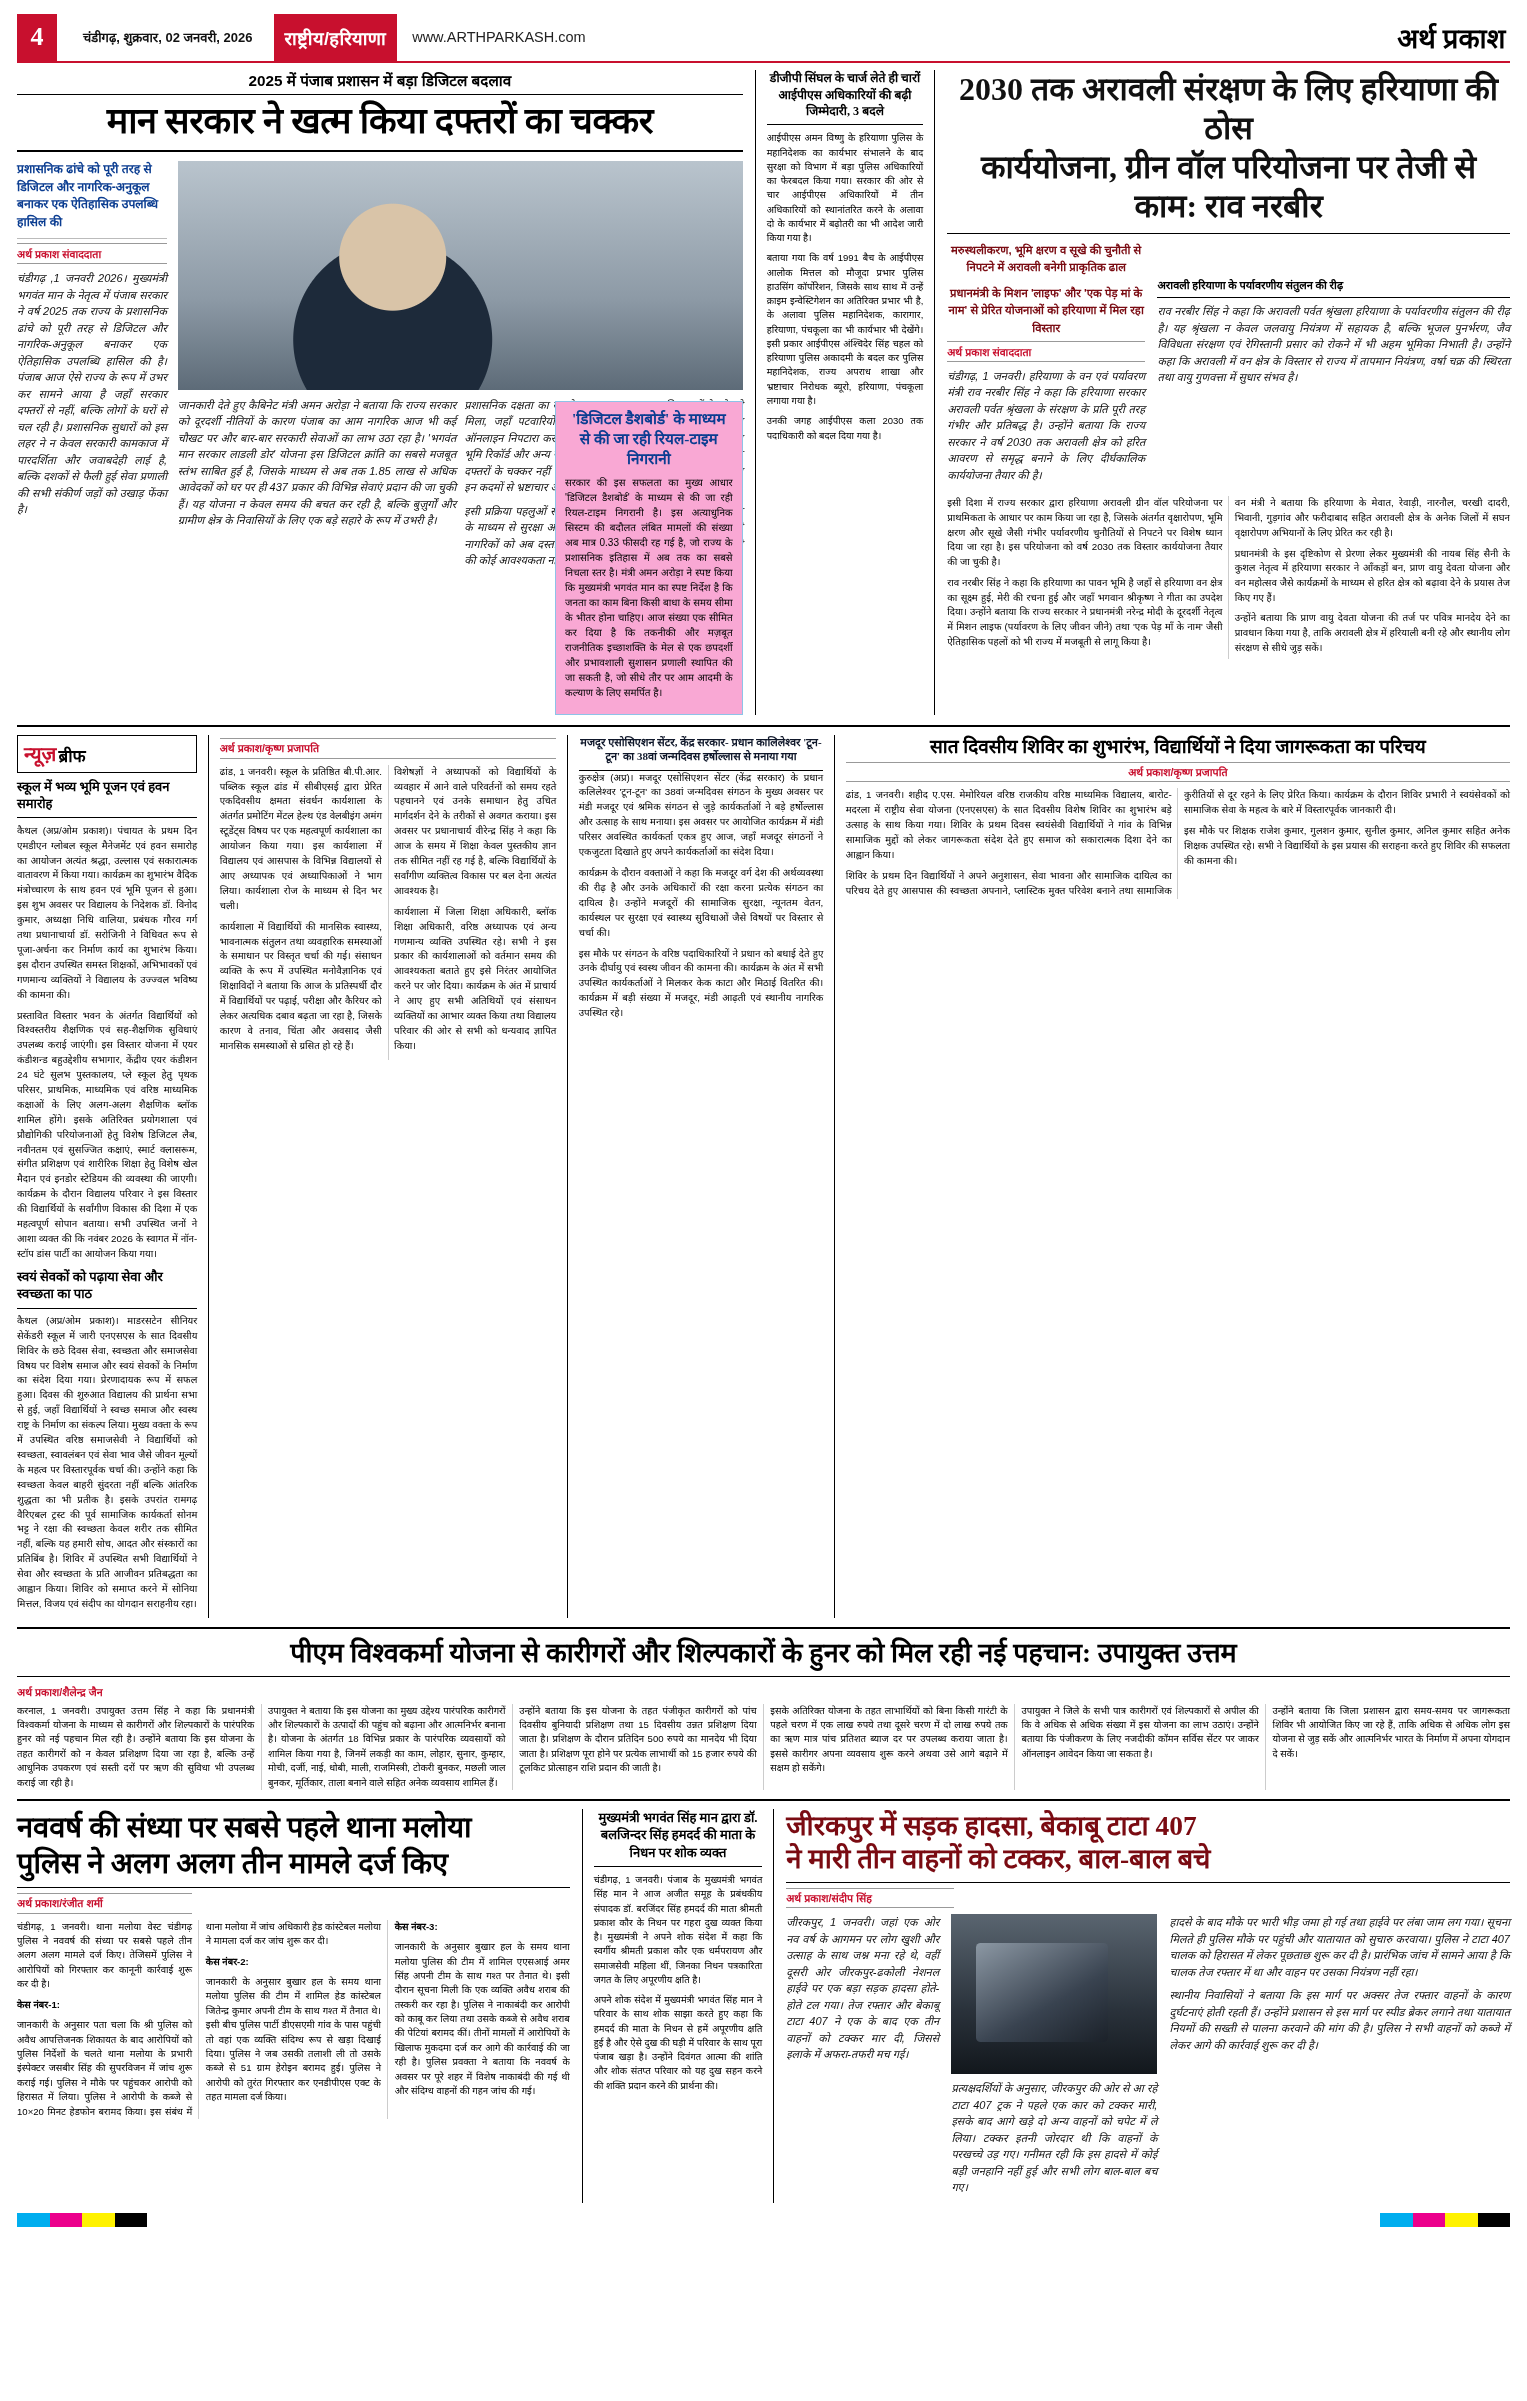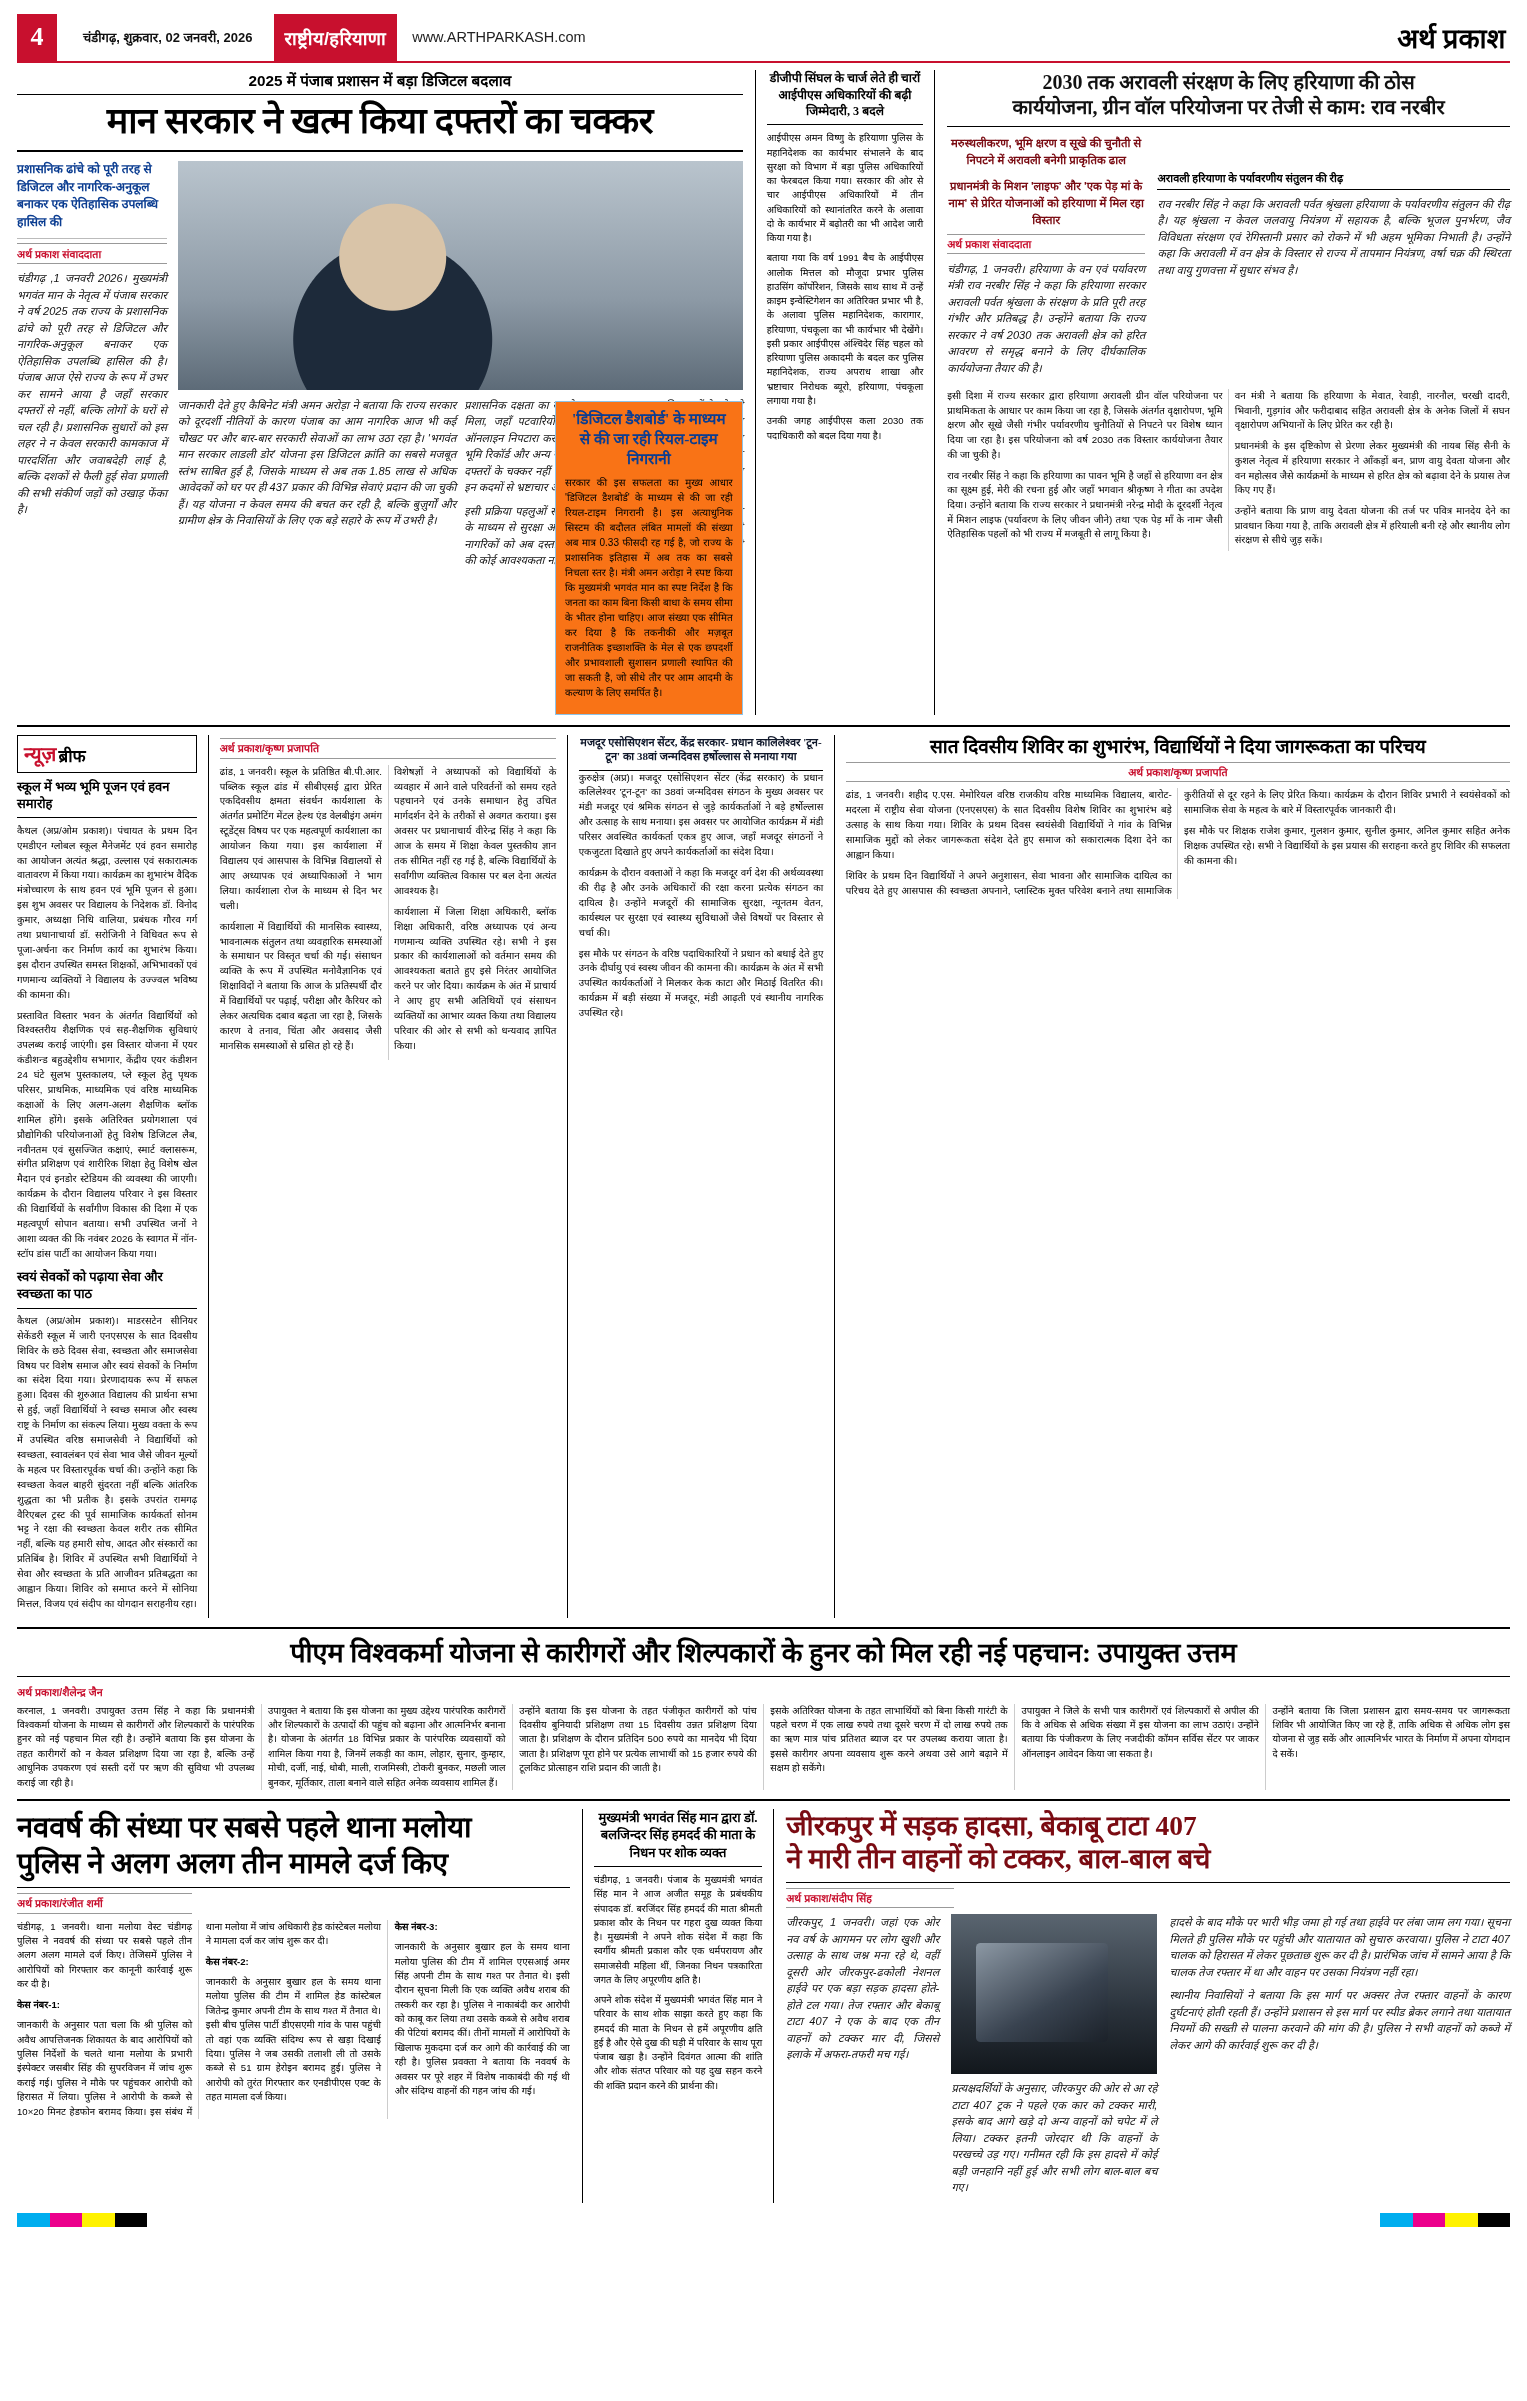--- a/index.html
+++ b/index.html
@@ -149,21 +149,21 @@
   }
   .photo-ph {
     position:absolute; inset:0;
     background:
       radial-gradient(circle at 38% 42%, #d9c4a8 0 53px, transparent 54px),
       radial-gradient(circle at 38% 78%, #1d2a3a 0 99px, transparent 100px),
       linear-gradient(180deg,#b9c4cd 0%, #8d9aa6 60%, #5d6b78 100%);
   }
 
   .blue-box {
-    background: #f97316;
+    background: #f9a8d4;
     border: 0.8px solid #8dc3e8;
     padding: 7.6px 9.2px;
     margin-top: 7.6px;
   }
   .blue-box .bb-title {
     font-size: 15.3px;
     font-weight: bold;
     color: #0b3d91;
     text-align: center;
     line-height: 1.3;
@@ -177,21 +177,21 @@
     font-weight: bold;
     text-align: center;
     line-height: 1.35;
     border-bottom: 0.8px solid #000;
     padding-bottom: 4.6px;
     margin-bottom: 6.1px;
   }
   .mid-col p { font-size: 9.5px; line-height: 1.5; text-align: justify; margin: 0 0 6.1px 0; }
 
   .right-hl {
-    font-size: 20px;
+    font-size: 32px;
     text-align: center;
     color: #111;
     line-height: 1.22;
   }
   .right-rule { border-top: 1.5px solid #000; margin: 6.9px 0 7.6px; }
   .right-sub {
     font-size: 11.4px;
     font-weight: bold;
     color: #7a0b12;
     line-height: 1.5;

